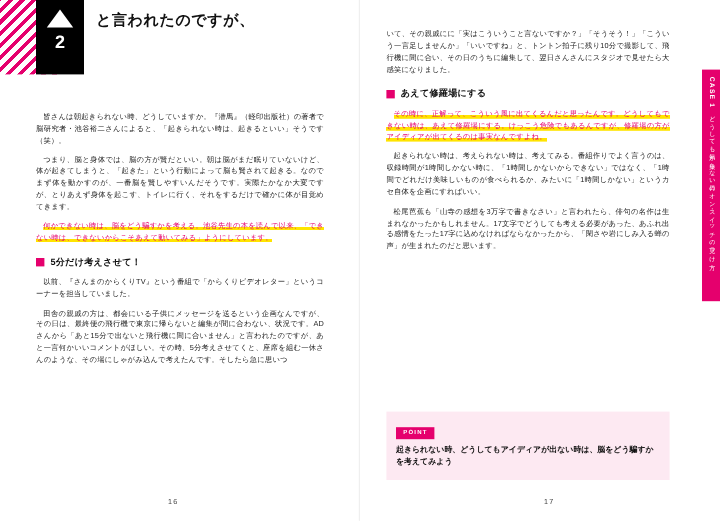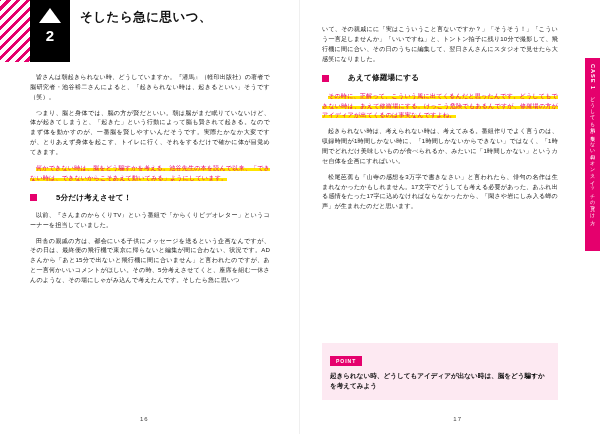--- a/index.html
+++ b/index.html
@@ -94,21 +94,21 @@
   .col {
     position: absolute;
     font-size: 6.1px;
     line-height: 1.62;
     color: #1a1a1a;
     text-align: justify;
     letter-spacing: 0.15px;
   }
   .col-left {
     left: 30px;
-    top: 72px;
+    top: 93px;
     width: 240px;
   }
   .col-right {
     left: 22px;
     top: 24px;
     width: 236px;
   }
   .col p {
     margin: 0 0 6px 0;
     text-indent: 6px;
@@ -116,21 +116,21 @@
   .col p.noindent { text-indent: 0; }
   .pink-hl {
     color: #e5006d;
     background: linear-gradient(transparent 58%, #ffe400 58%);
   }
 
   
   .subhead {
     display: flex;
     align-items: center;
-    gap: 19px;
+    gap: 5px;
     margin: 9px 0 6px 0;
     font-size: 7.6px;
     font-weight: bold;
     color: #111111;
     letter-spacing: 0.2px;
   }
   .subhead .bullet {
     display: inline-block;
     width: 7px;
     height: 7px;
@@ -215,21 +215,21 @@
   <div class="page page-left">
 
     <div class="corner-stripes"></div>
 
     <div class="chapter-badge">
       <div class="arrow"></div>
       <div class="num">2</div>
     </div>
 
     <div class="chapter-title">
-      <div>そしたら急に思いつ、</div>
+      <div>と言われたのですが、</div>
     </div>
 
     <div class="col col-left">
       <p>
         <span>皆さんは朝起きられない時、どうしていますか。『潜馬』（軽印出版社）の著者で脳研究者・池谷裕二さんによると、「起きられない時は、起きるといい」そうです（笑）。</span>
       </p>
       <p>
         <span>つまり、脳と身体では、脳の方が賢だといい。朝は脳がまだ眠りていないけど、体が起きてしまうと、「起きた」という行動によって脳も賢されて起きる。なのでまず体を動かすのが、一番脳を賢しやすいんだそうです。実際たかなか大変ですが、とりあえず身体を起こす、トイレに行く、それをするだけで確かに体が目覚めてきます。</span>
       </p>
       <p>

